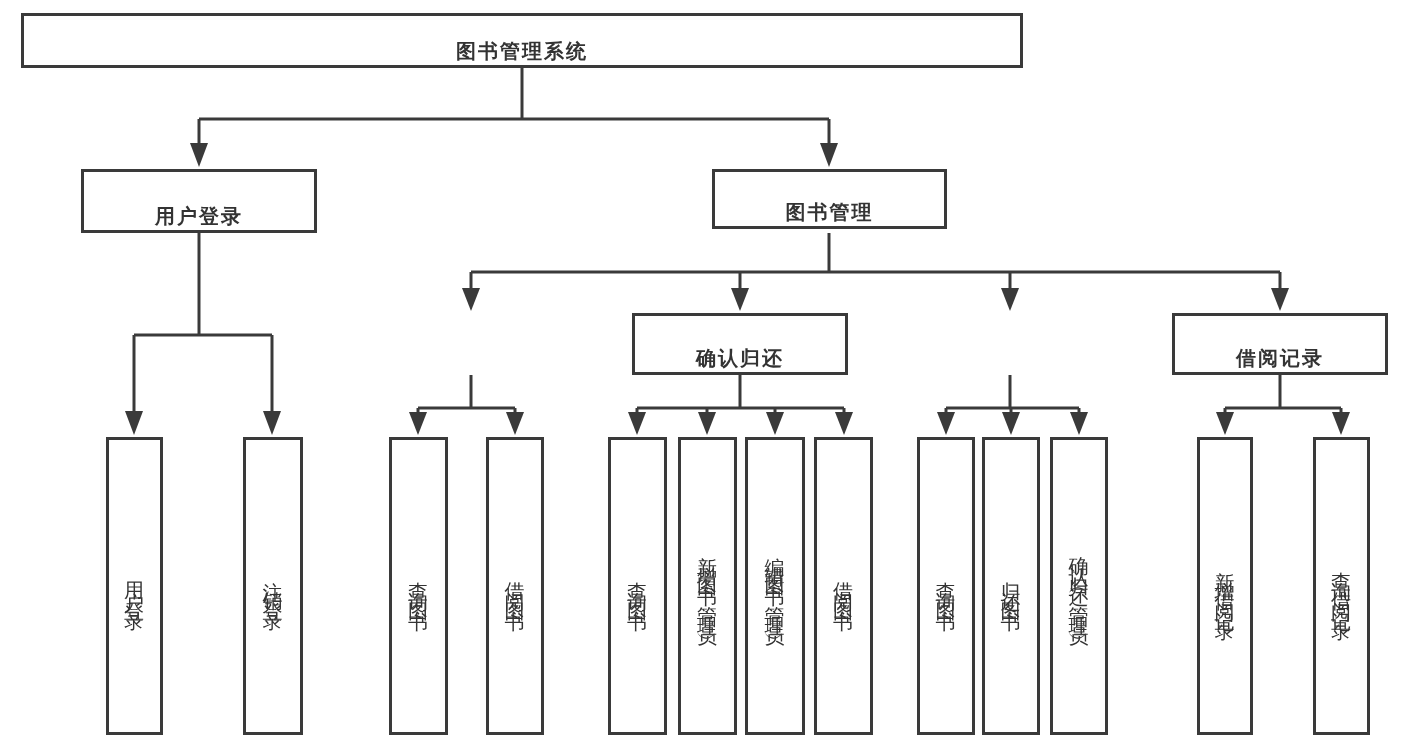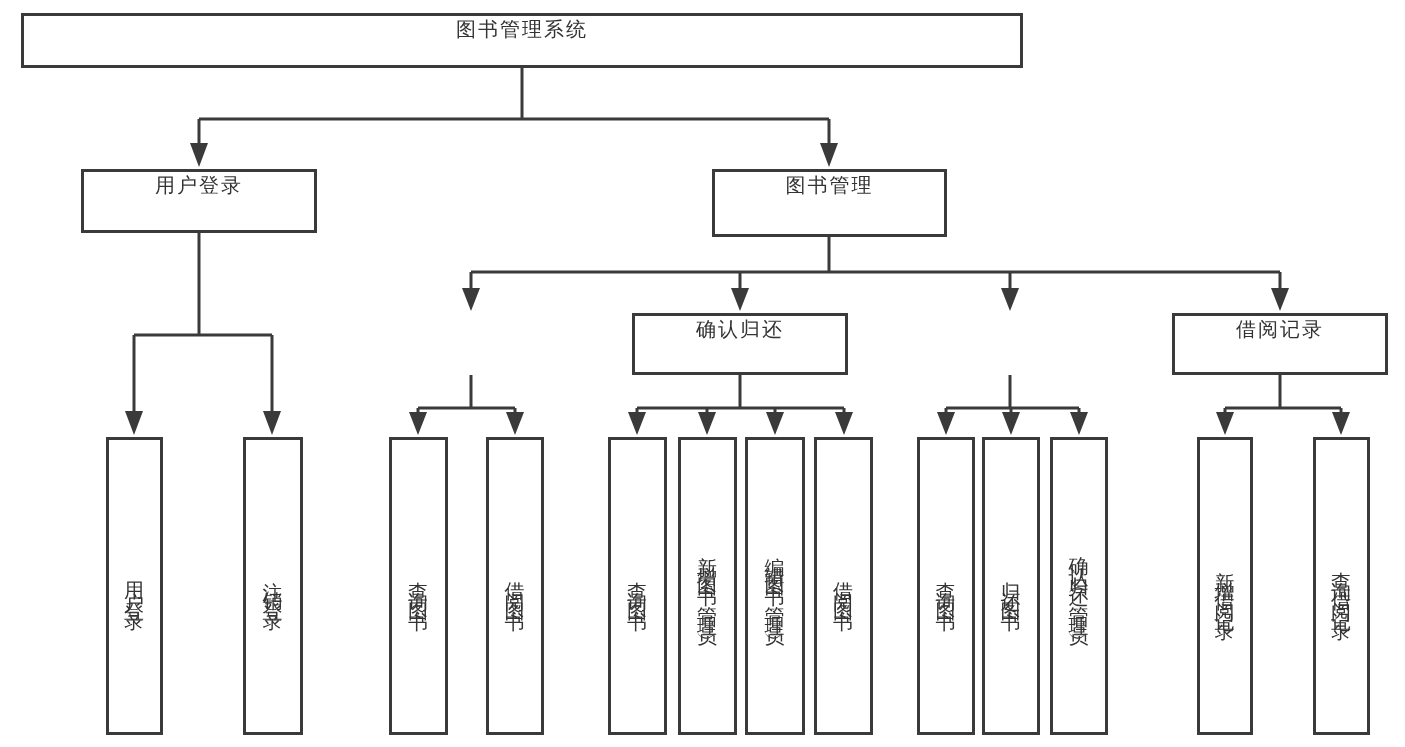--- a/index.html
+++ b/index.html
@@ -21,27 +21,28 @@
     top: 0;
     width: 1405px;
     height: 747px;
     pointer-events: none;
   }
   .hbox {
     position: absolute;
     border: 3px solid #3a3a3a;
     background: #ffffff;
     display: flex;
-    align-items: flex-start;
+    align-items: flex-end;
     justify-content: center;
     box-sizing: border-box;
     color: #333333;
     font-size: 20px;
     letter-spacing: 2px;
     white-space: nowrap;
+    font-weight: bold;
   }
   .vbox {
     position: absolute;
     border: 3px solid #3a3a3a;
     background: #ffffff;
     display: flex;
     align-items: center;
     justify-content: center;
     box-sizing: border-box;
   }
@@ -140,21 +141,21 @@
     </g>
   </svg>
 
   <div class="hbox" style="left:21px; top:13px; width:1002px; height:55px;">
     <span>图书管理系统</span>
   </div>
 
   <div class="hbox" style="left:81px; top:169px; width:236px; height:64px;">
     <span>用户登录</span>
   </div>
-  <div class="hbox" style="left:712px; top:169px; width:235px; height:68px;">
+  <div class="hbox" style="left:712px; top:169px; width:235px; height:60px;">
     <span>图书管理</span>
   </div>
 
   <div class="hbox" style="left:632px; top:313px; width:216px; height:62px;">
     <span>确认归还</span>
   </div>
   <div class="hbox" style="left:1172px; top:313px; width:216px; height:62px;">
     <span>借阅记录</span>
   </div>
 

